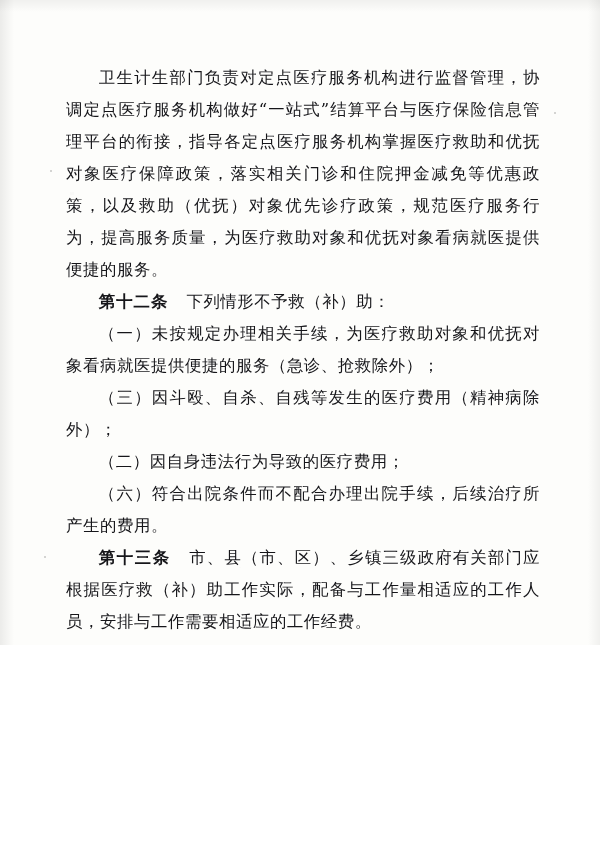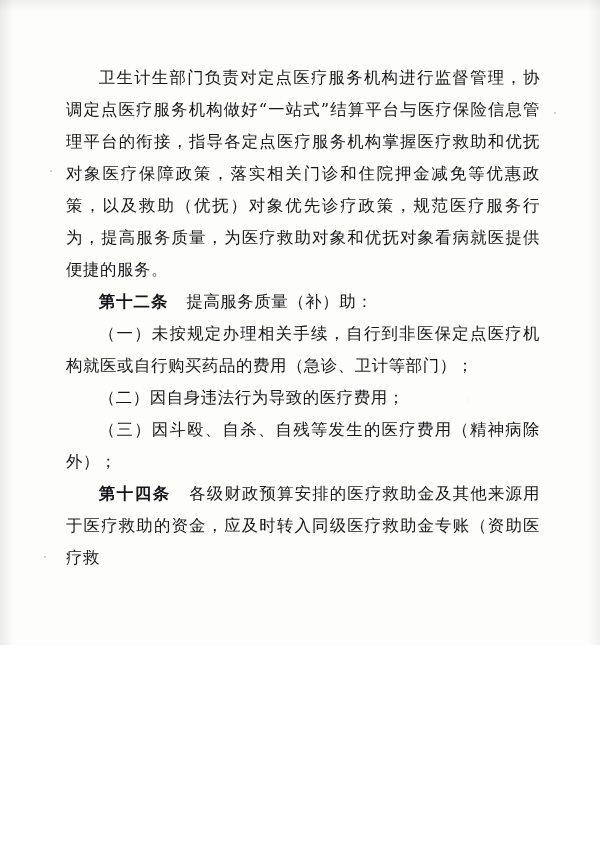--- a/index.html
+++ b/index.html
@@ -111,32 +111,36 @@
   <div class="speck" style="left:554px; top:112px; width:2px; height:2px;"></div>
   <div class="speck" style="left:560px; top:666px; width:3px; height:3px;"></div>
   <div class="speck" style="left:44px; top:556px; width:2px; height:2px;"></div>
 
   <div class="body-text">
 
     <p class="para">卫生计生部门负责对定点医疗服务机构进行监督管理，协调定点医疗服务机构做好“一站式”结算平台与医疗保险信息管理平台的衔接，指导各定点医疗服务机构掌握医疗救助和优抚对象医疗保障政策，落实相关门诊和住院押金减免等优惠政策，以及救助（优抚）对象优先诊疗政策，规范医疗服务行为，提高服务质量，为医疗救助对象和优抚对象看病就医提供便捷的服务。</p>
 
 
     <p class="para">
-      <span class="art-head">第十二条</span><span class="art-gap"></span><span>提高服务质量（补）助：</span>
+      <span class="art-head">第十二条</span><span class="art-gap"></span><span>下列情形不予救（补）助：</span>
     </p>
 
-    <p class="para">（一）未按规定办理相关手续，自行到非医保定点医疗机构就医或自行购买药品的费用（急诊、卫计等部门）；</p>
+    <p class="para">（一）未按规定办理相关手续，为医疗救助对象和优抚对象看病就医提供便捷的服务（急诊、抢救除外）；</p>
+
+    <p class="para">（三）因斗殴、自杀、自残等发生的医疗费用（精神病除外）；</p>
 
     <p class="para">（二）因自身违法行为导致的医疗费用；</p>
 
-    <p class="para">（三）因斗殴、自杀、自残等发生的医疗费用（精神病除外）；</p>
 
 
+    <p class="para">（六）符合出院条件而不配合办理出院手续，后续治疗所产生的费用。</p>
 
-
+    <p class="para">
+      <span class="art-head">第十三条</span><span class="art-gap"></span><span>市、县（市、区）、乡镇三级政府有关部门应根据医疗救（补）助工作实际，配备与工作量相适应的工作人员，安排与工作需要相适应的工作经费。</span>
+    </p>
 
     <p class="para">
       <span class="art-head">第十四条</span><span class="art-gap"></span><span>各级财政预算安排的医疗救助金及其他来源用于医疗救助的资金，应及时转入同级医疗救助金专账（资助医疗救</span>
     </p>
 
   </div>
 
   <div class="footer">
     <span class="footer-inner">- 10 -</span>
   </div>

